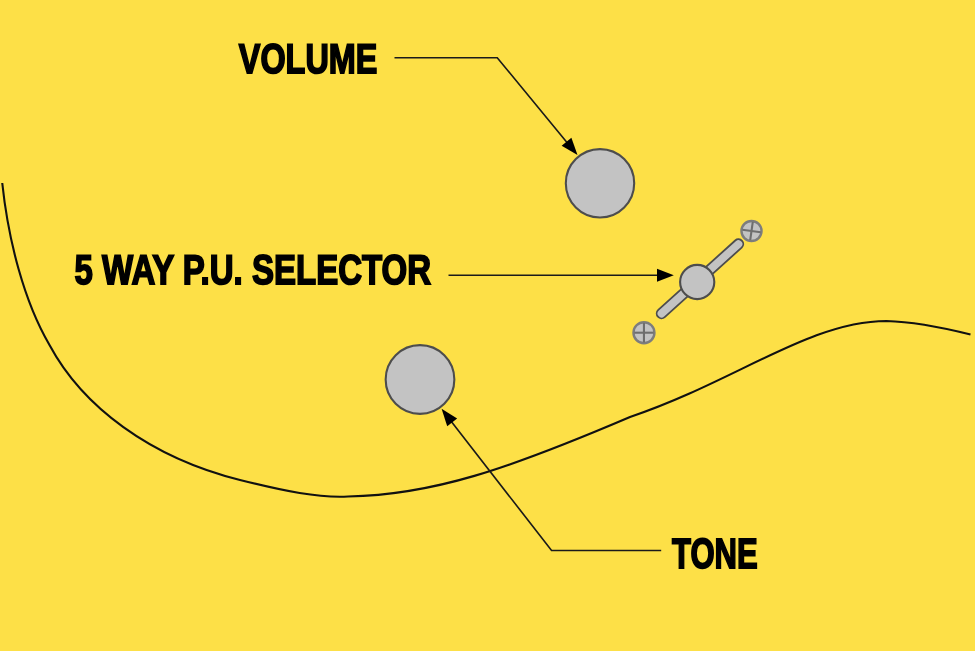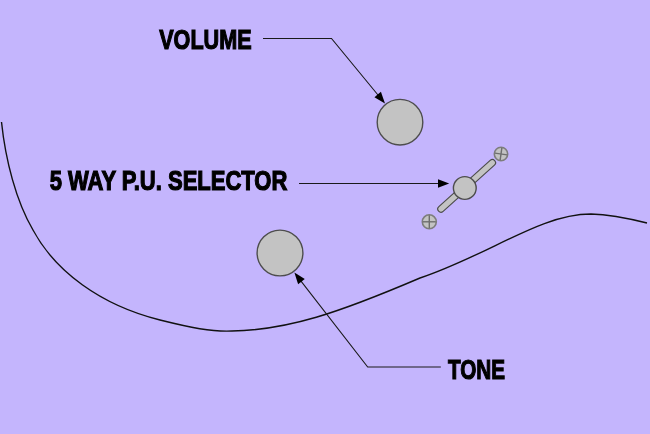--- a/index.html
+++ b/index.html
@@ -1,16 +1,16 @@
 <!DOCTYPE html>
 <html><head>
 <meta charset="utf-8">
 <style>
   html,body{margin:0;padding:0;background:#ffffff;}
-  #stage{position:relative;width:650px;height:434px;background:#c4b5fd;overflow:hidden;}
+  #stage{position:relative;width:650px;height:434px;background:#fde047;overflow:hidden;}
   svg{display:block;}
   text{font-family:"Liberation Sans",sans-serif;font-weight:bold;fill:#000;stroke:#000;stroke-width:1.2;}
 </style>
 </head>
 <body>
 <div id="stage">
 <svg width="650" height="434" viewBox="0 0 650 434">
 
   <path d="M 1.5 122 C 5.5 160 16 201 33 230 C 55 271 100 305 160 320 C 190 327.5 212 332 232 331 C 288 330 338 313 420 278 C 490 254.5 540 214 591 214 C 611 214.5 629 218.5 647 223" fill="none" stroke="#111111" stroke-width="1.4"></path>
 

